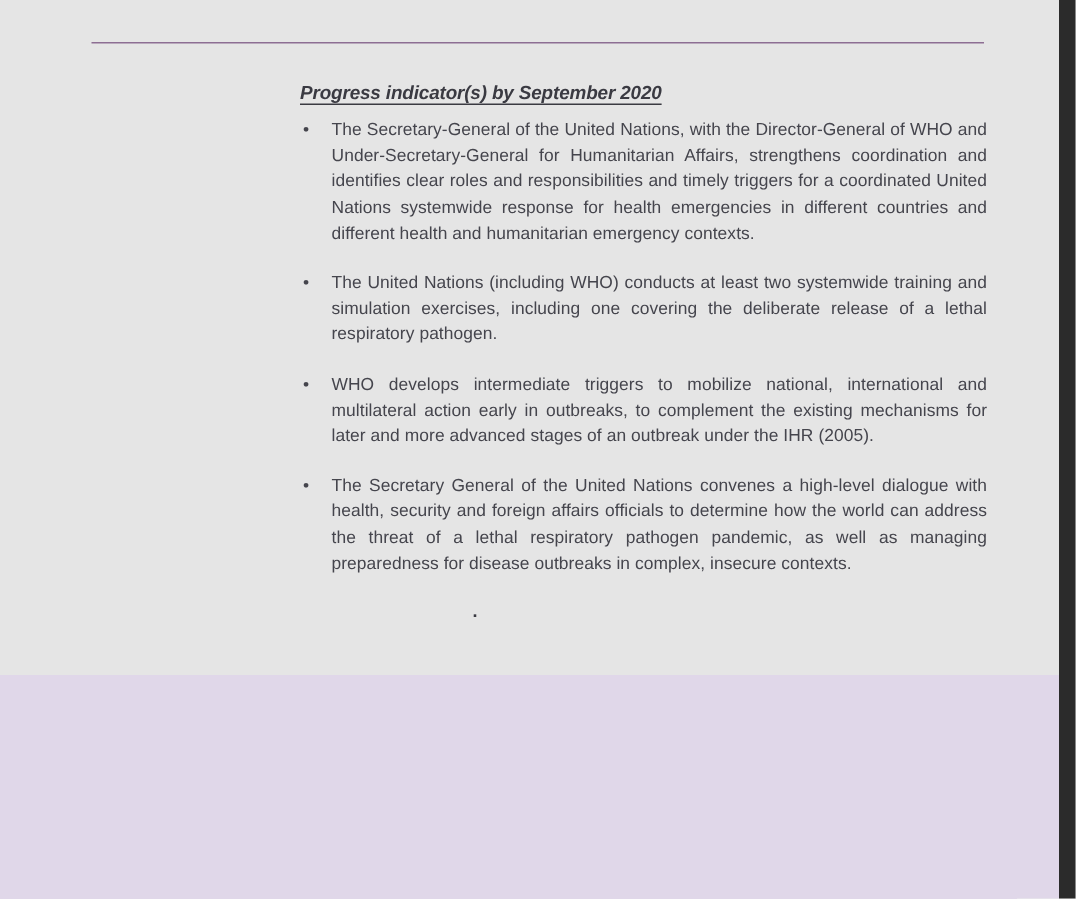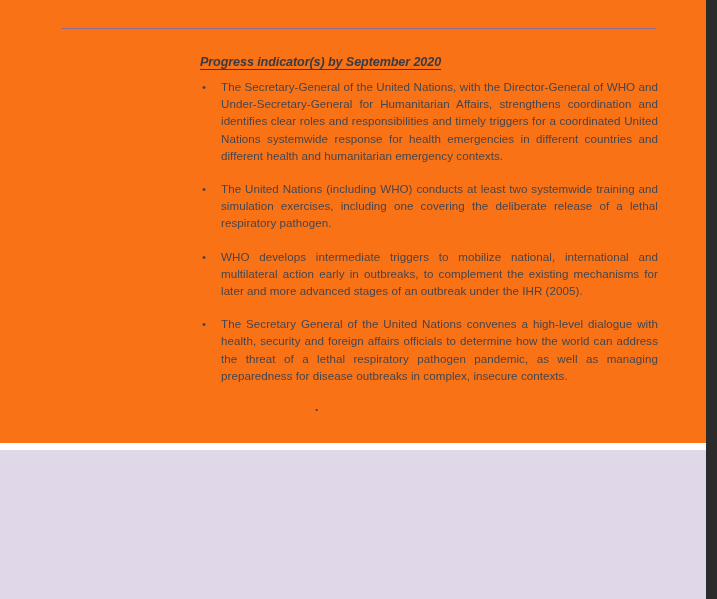--- a/index.html
+++ b/index.html
@@ -13,22 +13,22 @@
     font-family: "Liberation Sans", sans-serif;
     overflow: hidden;
     position: relative;
   }
 
   #page {
     position: absolute;
     left: 0;
     top: 0;
     width: 717px;
-    height: 443px;
-    background: #f97316;
+    height: 599px;
+    background: #e5e5e5;
   }
 
   
   #right-edge-strip {
     position: absolute;
     right: 0;
     top: 0;
     width: 11px;
     height: 599px;
     background: #2b2b2b;

